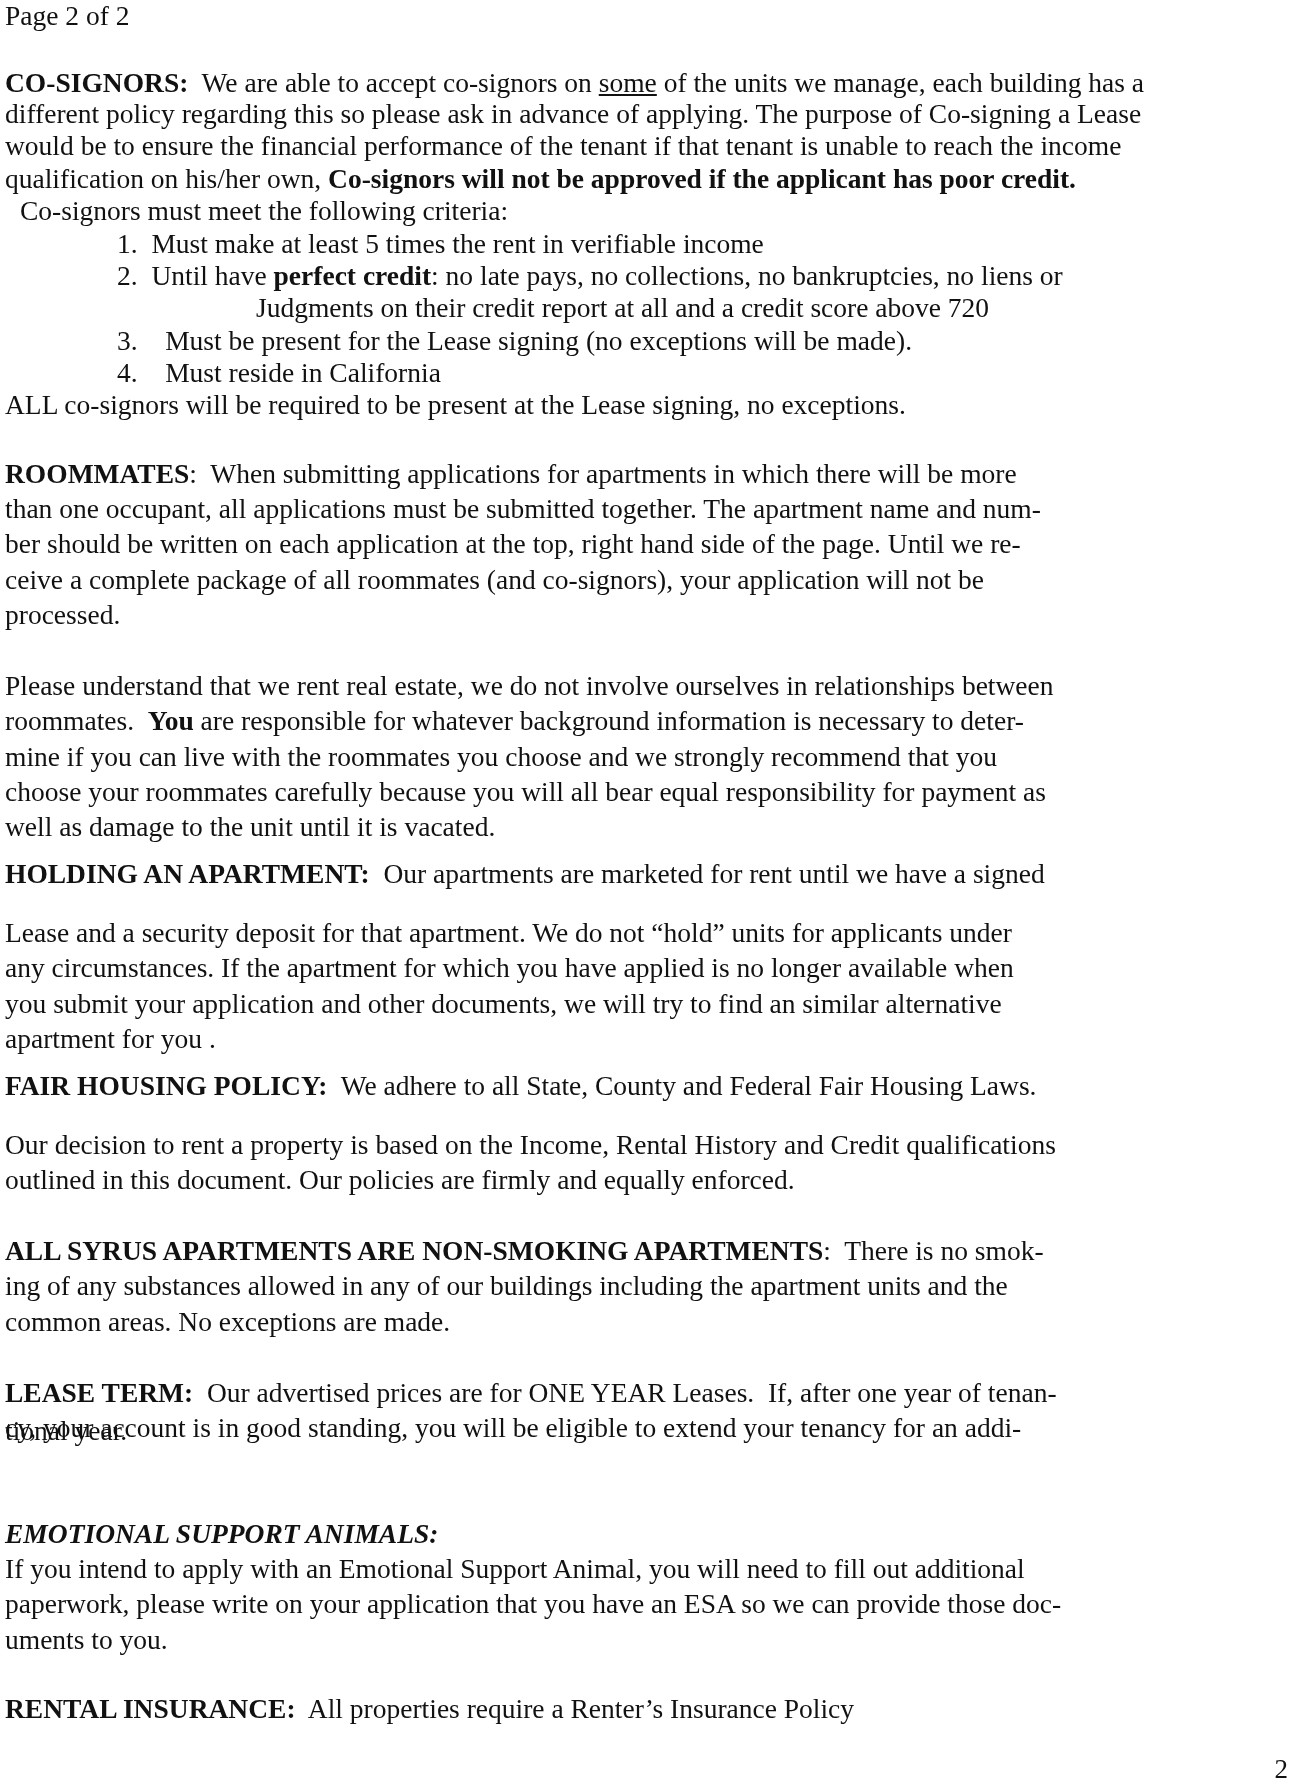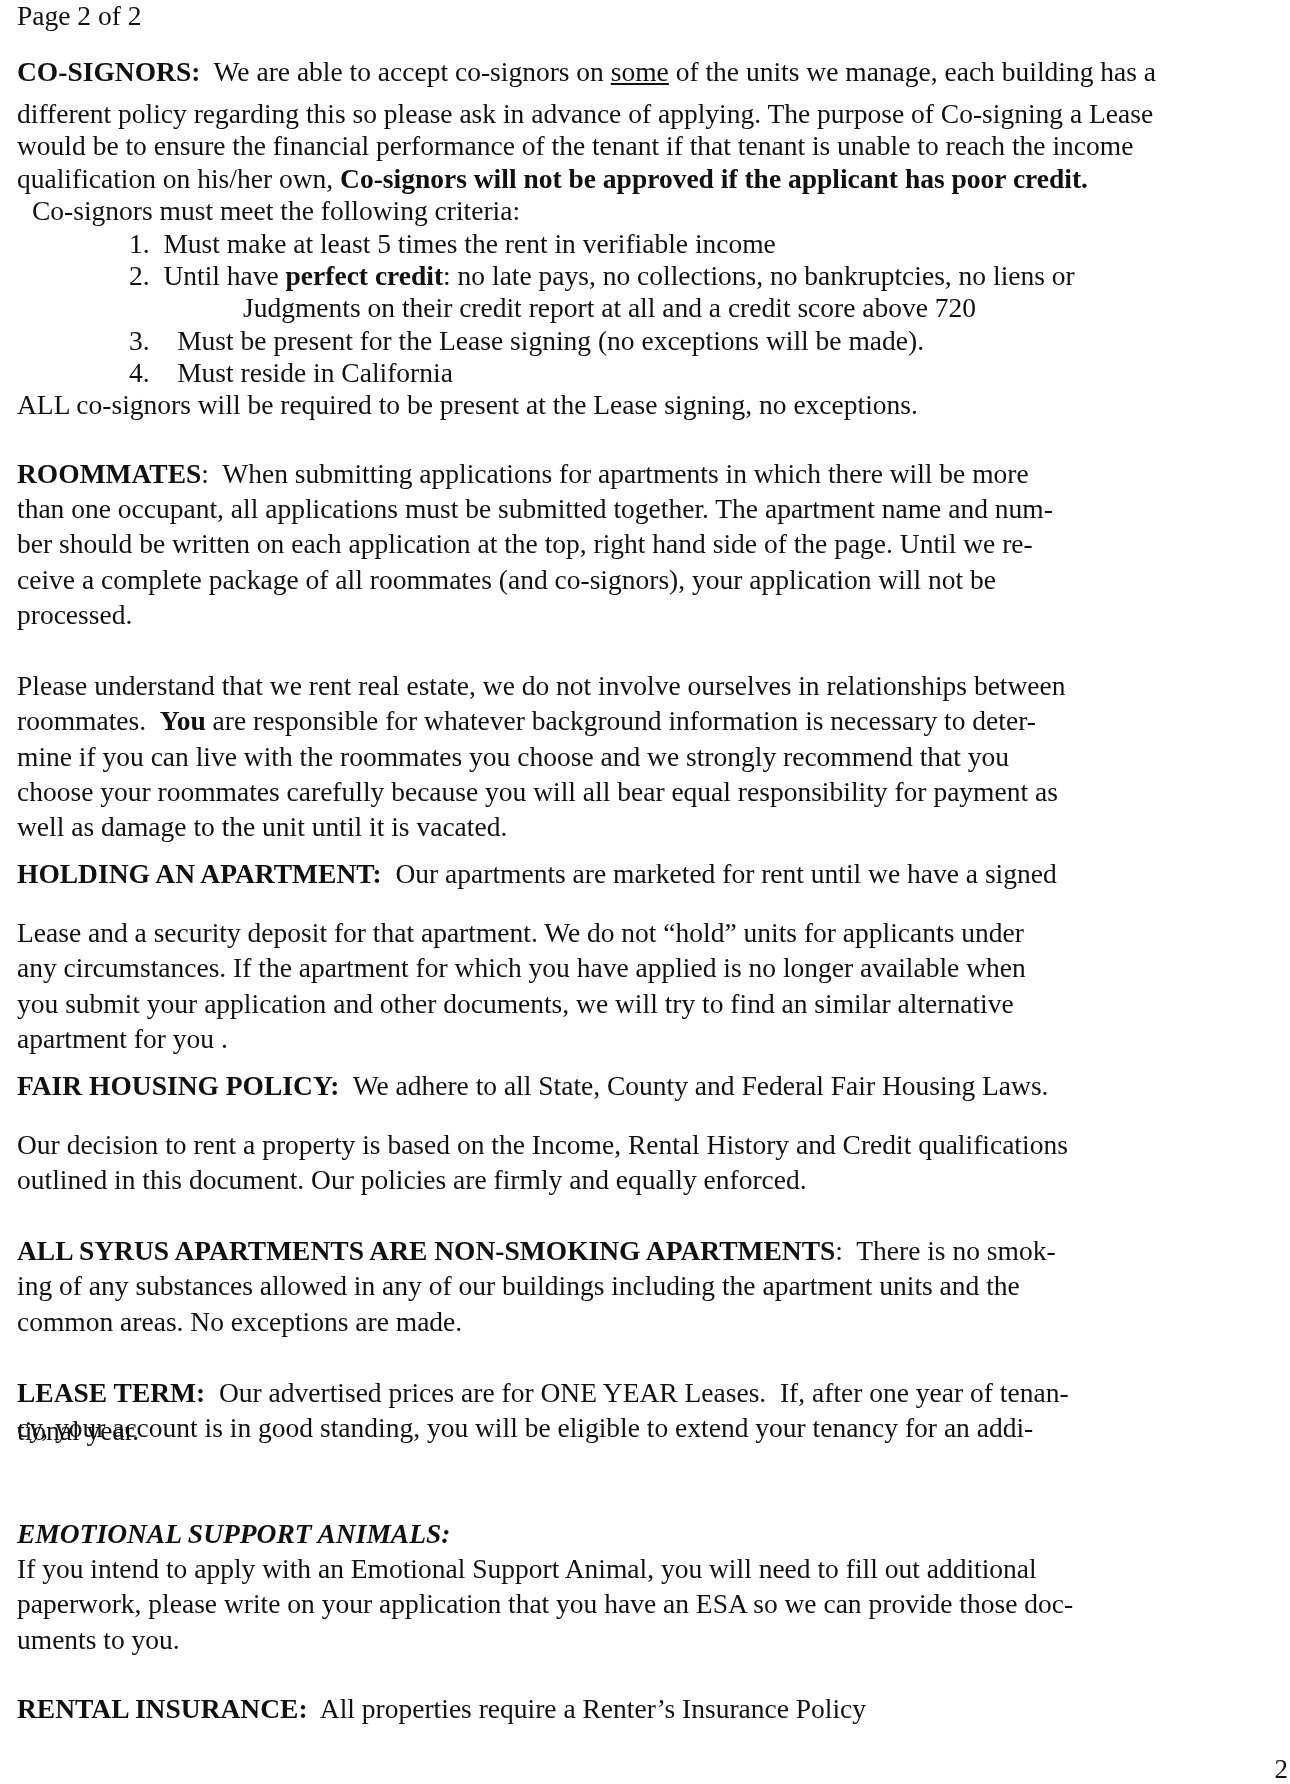--- a/index.html
+++ b/index.html
@@ -1,36 +1,36 @@
 <!DOCTYPE html>
 <html><head>
 <meta charset="utf-8">
 <style>
   html,body{margin:0;padding:0;background:#ffffff;}
   body{width:1290px;height:1784px;position:relative;overflow:hidden;
        font-family:"Liberation Serif","DejaVu Serif",serif;color:#111;font-size:27.5px;}
-  .ln{position:absolute;left:5px;white-space:nowrap;line-height:32px;height:32px;margin-left:12px;}
+  .ln{position:absolute;left:5px;white-space:nowrap;line-height:32px;height:32px;}
   .b{font-weight:bold;}
   .u{text-decoration:underline;}
   .pn{position:absolute;right:2px;top:1754px;font-size:27px;line-height:30px;}
 </style>
 </head>
 <body>
 
 <div class="ln" style="top:0px;">Page 2 of 2</div>
 
 <div>
-  <div class="ln" style="top:56px;"><span class="b">CO-SIGNORS:</span><span style="white-space:pre">  We are able to accept co-signors on </span><span class="u">some</span><span style="white-space:pre"> of the units we manage, each building has a</span></div>
+  <div class="ln" style="top:67px;"><span class="b">CO-SIGNORS:</span><span style="white-space:pre">  We are able to accept co-signors on </span><span class="u">some</span><span style="white-space:pre"> of the units we manage, each building has a</span></div>
   <div class="ln" style="top:98px;">different policy regarding this so please ask in advance of applying.  The purpose of Co-signing a Lease</div>
   <div class="ln" style="top:130px;">would be to ensure the financial performance of the tenant if that tenant is unable to reach the income</div>
   <div class="ln" style="top:163px;"><span>qualification on his/her own, </span><span class="b">Co-signors will not be approved if the applicant has poor credit.</span></div>
   <div class="ln" style="top:195px;left:20px;">Co-signors must meet the following criteria:</div>
   <div class="ln" style="top:228px;left:117px;"><span>1.</span>&nbsp;&nbsp;<span>Must make at least 5 times the rent in verifiable income</span></div>
   <div class="ln" style="top:260px;left:117px;"><span>2.</span>&nbsp;&nbsp;<span style="white-space:pre">Until have </span><span class="b">perfect credit</span><span>: no late pays, no collections, no bankruptcies, no liens or</span></div>
-  <div class="ln" style="top:292px;left:231px;">Judgments on their credit report at all and a credit score above 720</div>
+  <div class="ln" style="top:292px;left:256px;">Judgments on their credit report at all and a credit score above 720</div>
   <div class="ln" style="top:325px;left:117px;"><span>3.</span>&nbsp;&nbsp;&nbsp;&nbsp;<span>Must be present for the Lease signing (no exceptions will be made).</span></div>
   <div class="ln" style="top:357px;left:117px;"><span>4.</span>&nbsp;&nbsp;&nbsp;&nbsp;<span>Must reside in California</span></div>
   <div class="ln" style="top:389px;">ALL co-signors will be required to be present at the Lease signing, no exceptions.</div>
 </div>
 
 <div>
   <div class="ln" style="top:458px;"><span class="b">ROOMMATES</span><span style="white-space:pre">:  When submitting applications for apartments in which there will be more</span></div>
   <div class="ln" style="top:493px;">than one occupant, all applications must be submitted together.  The apartment name and num-</div>
   <div class="ln" style="top:528px;">ber should be written on each application at the top, right hand side of the page.  Until we re-</div>
   <div class="ln" style="top:564px;">ceive a complete package of all roommates (and co-signors), your application will not be</div>

